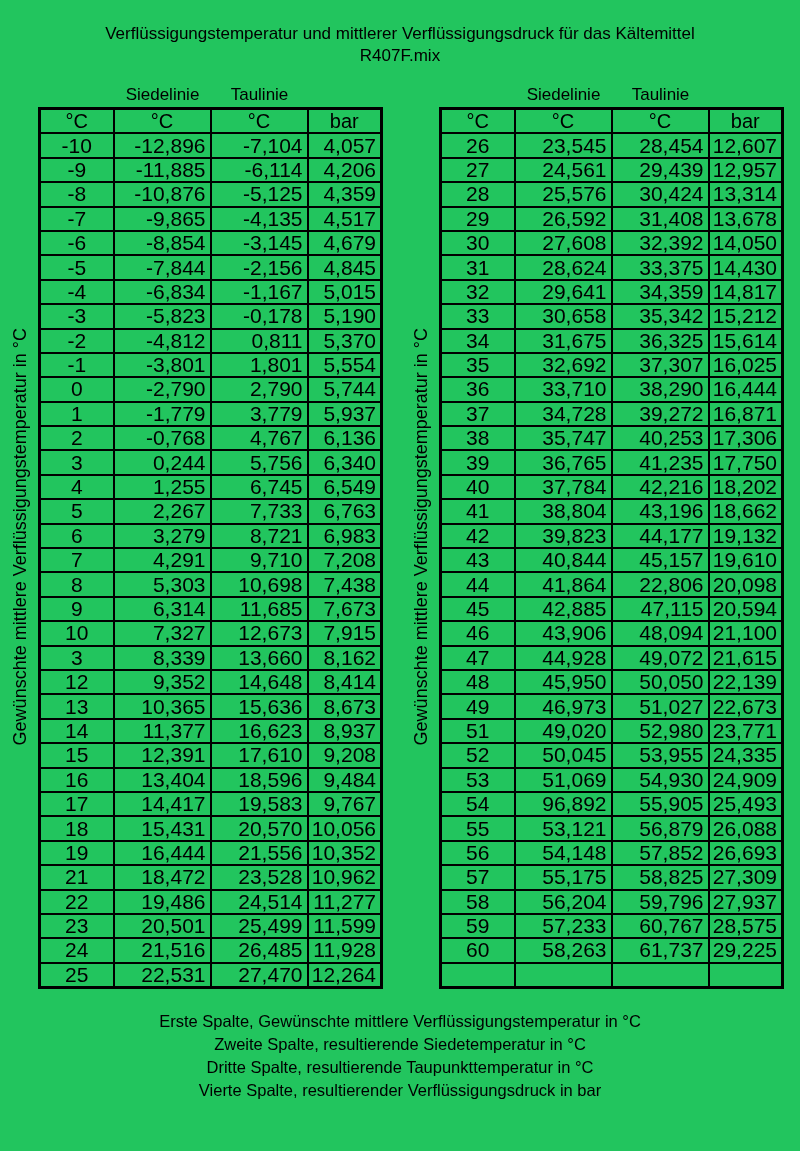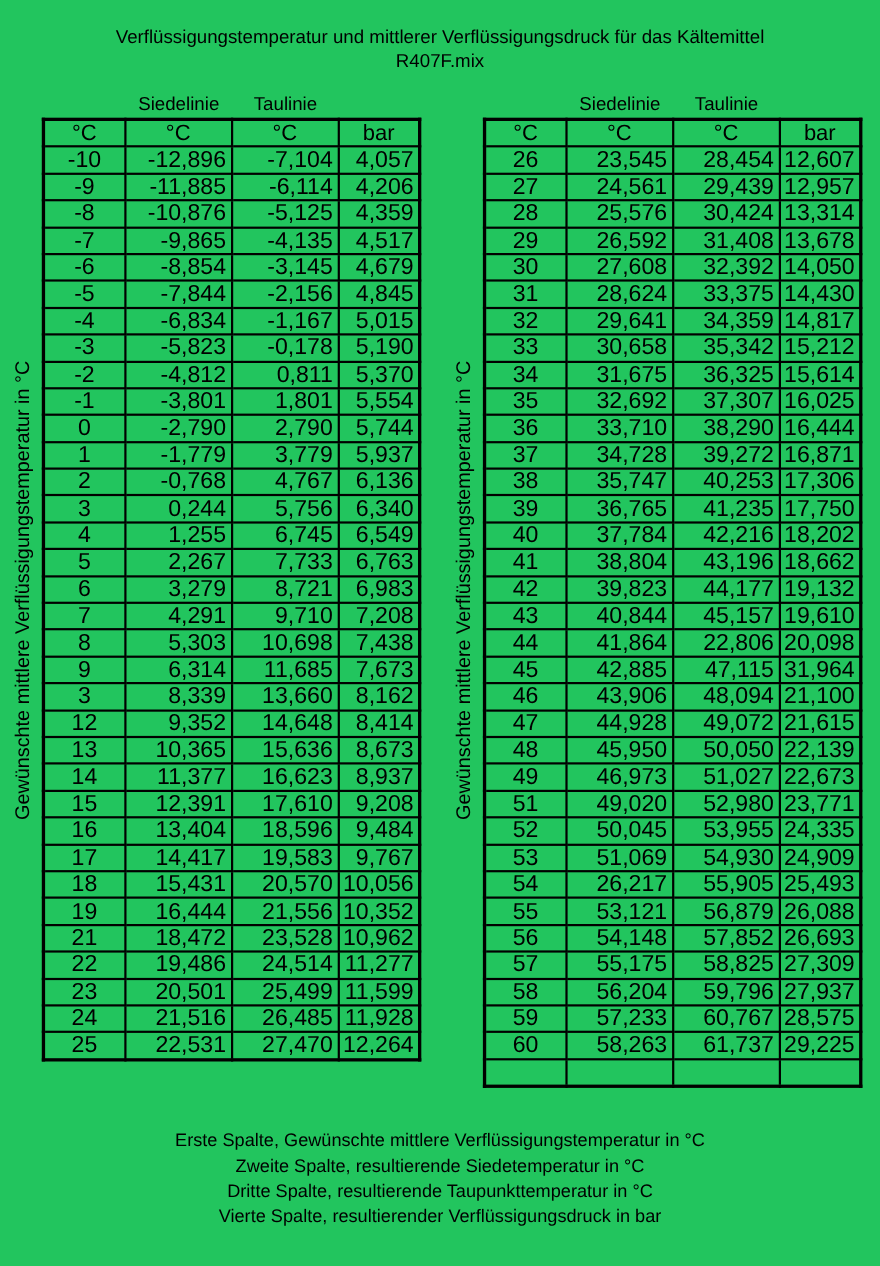--- a/index.html
+++ b/index.html
@@ -80,21 +80,21 @@
   }
   table.data-table td {
     text-align: right;
     padding-right: 4px;
   }
   table.data-table td:first-child {
     text-align: center;
     padding-right: 0;
   }
   .legend {
-    margin-top: 37px;
+    margin-top: 21px;
     text-align: center;
     font-size: 16.5px;
     line-height: 23px;
   }
 </style>
 </head>
 <body>
 
 <div class="page">
 
@@ -245,20 +245,26 @@
                 <td>10,698</td>
                 <td>7,438</td>
               </tr>
               <tr>
                 <td>9</td>
                 <td>6,314</td>
                 <td>11,685</td>
                 <td>7,673</td>
               </tr>
               <tr>
+                <td>10</td>
+                <td>7,327</td>
+                <td>12,673</td>
+                <td>7,915</td>
+              </tr>
+              <tr>
                 <td>3</td>
                 <td>8,339</td>
                 <td>13,660</td>
                 <td>8,162</td>
               </tr>
               <tr>
                 <td>12</td>
                 <td>9,352</td>
                 <td>14,648</td>
                 <td>8,414</td>
@@ -477,21 +483,21 @@
               <tr>
                 <td>44</td>
                 <td>41,864</td>
                 <td>22,806</td>
                 <td>20,098</td>
               </tr>
               <tr>
                 <td>45</td>
                 <td>42,885</td>
                 <td>47,115</td>
-                <td>31,964</td>
+                <td>20,594</td>
               </tr>
               <tr>
                 <td>46</td>
                 <td>43,906</td>
                 <td>48,094</td>
                 <td>21,100</td>
               </tr>
               <tr>
                 <td>47</td>
                 <td>44,928</td>
@@ -523,21 +529,21 @@
                 <td>24,335</td>
               </tr>
               <tr>
                 <td>53</td>
                 <td>51,069</td>
                 <td>54,930</td>
                 <td>24,909</td>
               </tr>
               <tr>
                 <td>54</td>
-                <td>26,217</td>
+                <td>96,892</td>
                 <td>55,905</td>
                 <td>25,493</td>
               </tr>
               <tr>
                 <td>55</td>
                 <td>53,121</td>
                 <td>56,879</td>
                 <td>26,088</td>
               </tr>
               <tr>

